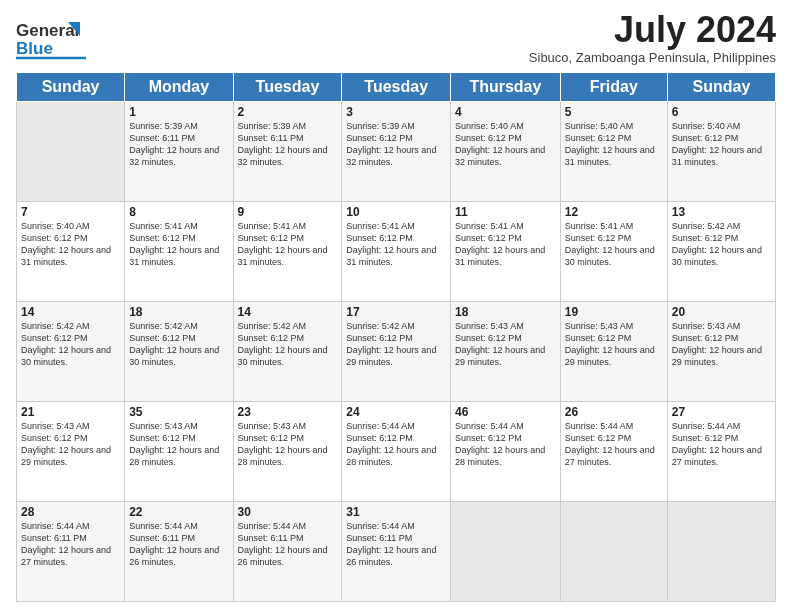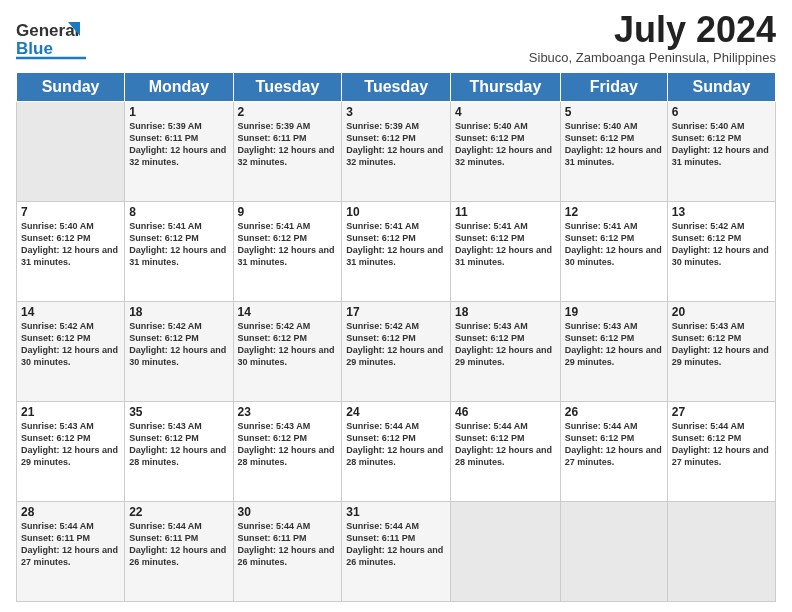--- a/index.html
+++ b/index.html
@@ -76,21 +76,20 @@
       font-size: 12px;
       font-weight: bold;
       color: #222;
       display: block;
       margin-bottom: 1px;
     }
     .day-info {
       font-size: 9px;
       color: #333;
       line-height: 1.35;
-      font-weight: bold;
     }
     .empty-cell {
       background: #e8e8e8 !important;
     }
   </style>
 </head>
 <body>
 
 <div class="page">
   <div class="header">

